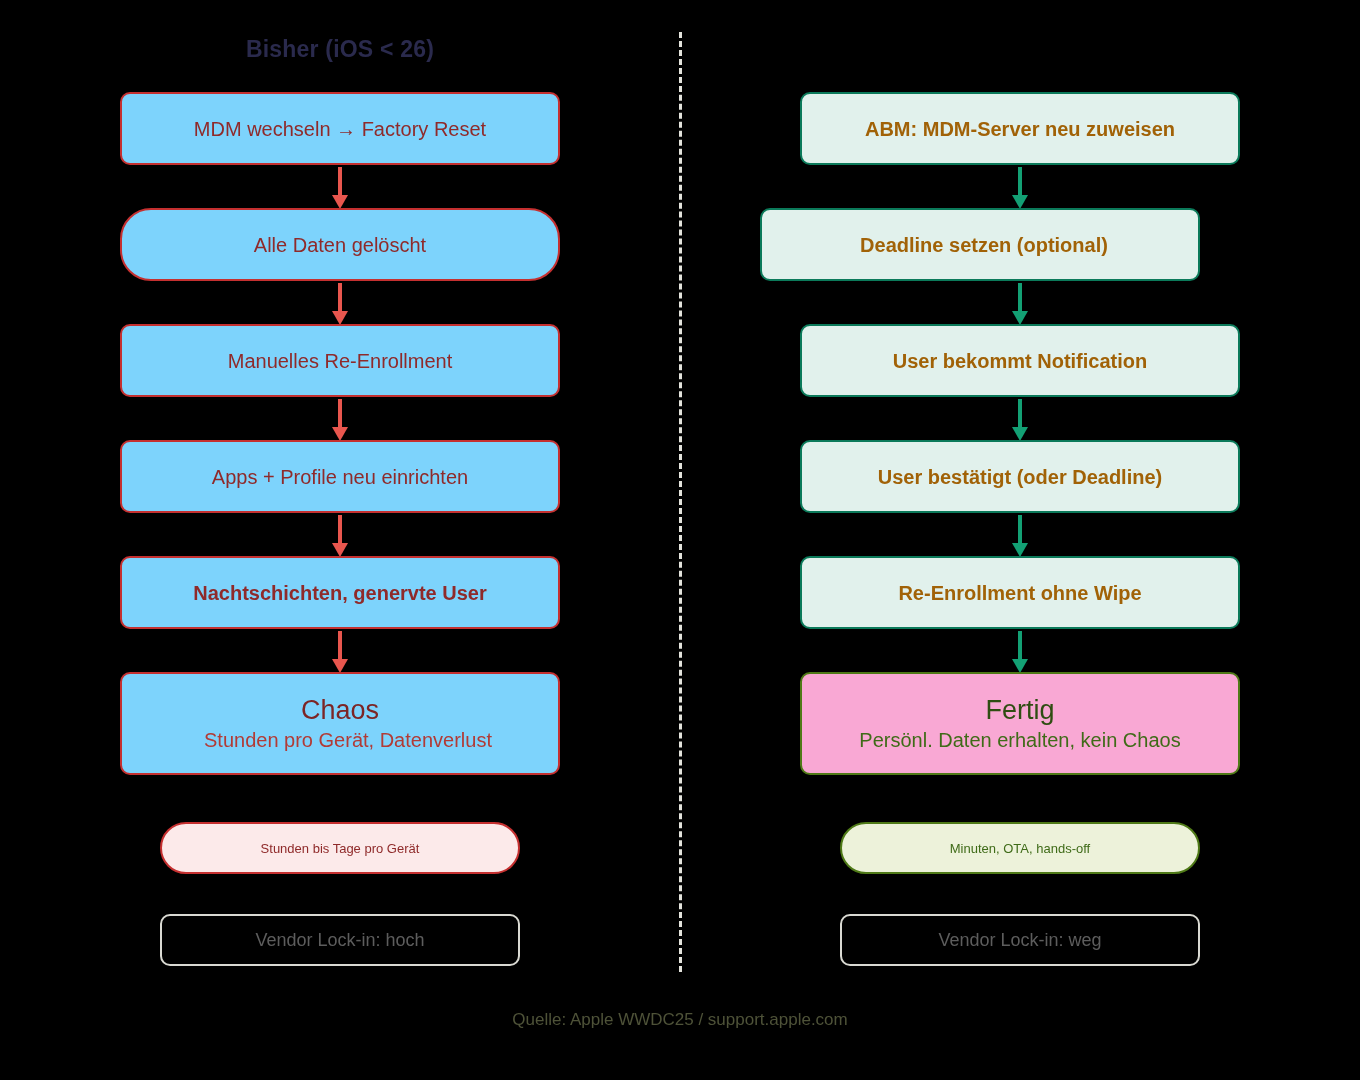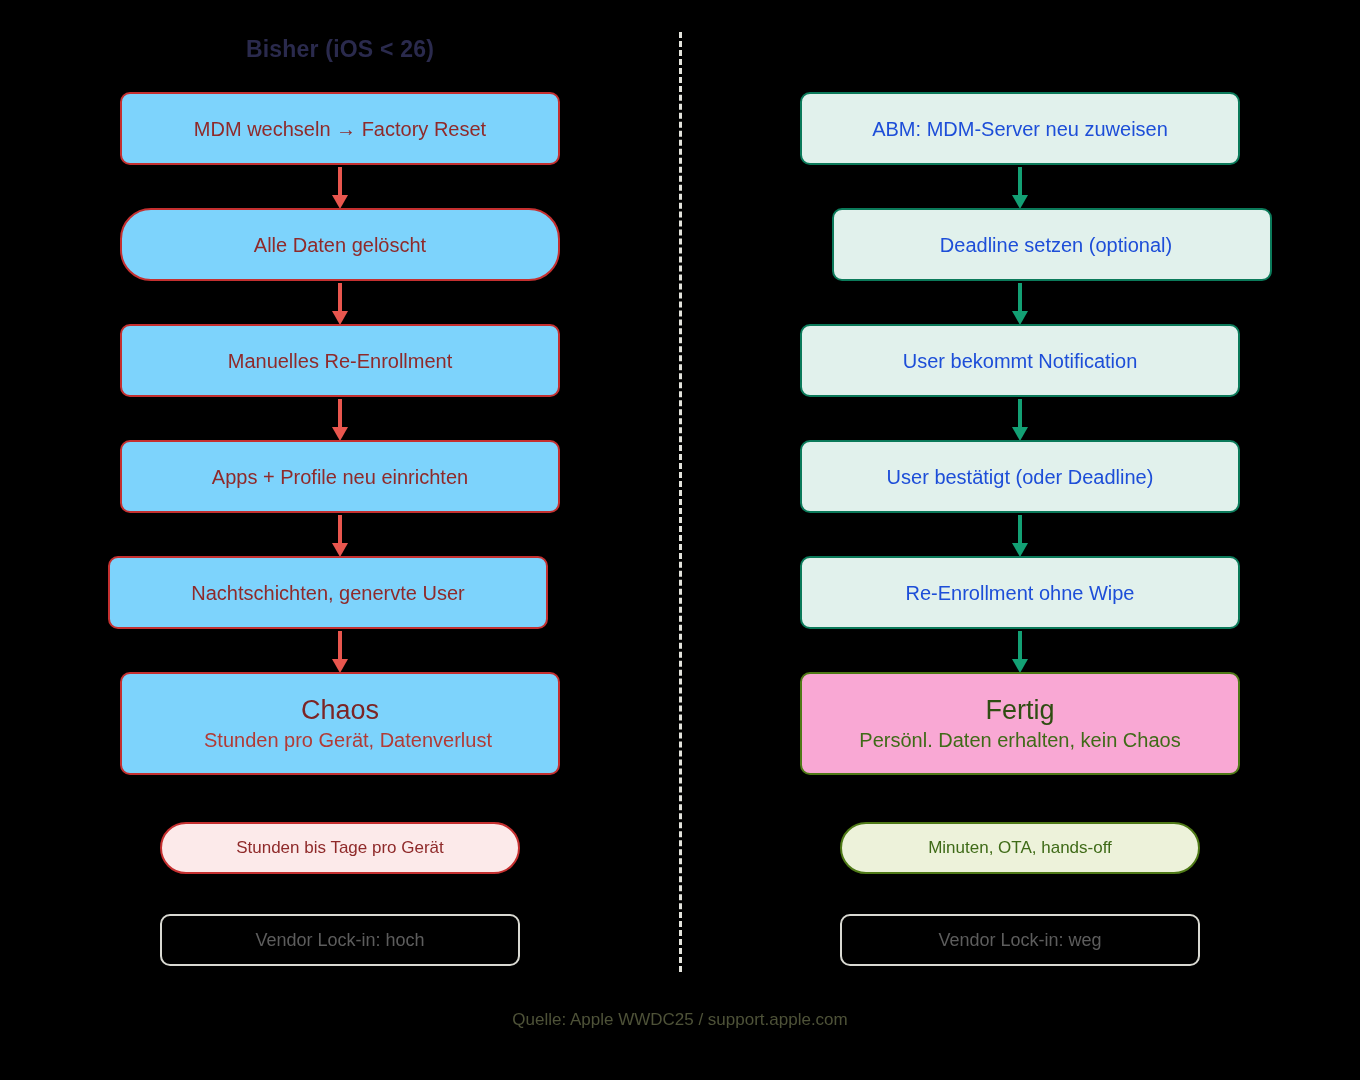--- a/index.html
+++ b/index.html
@@ -71,21 +71,21 @@
   .node.red {
     background: #7dd3fc;
     border-color: #c53030;
   }
   .node.red .node-label { color: #8f2a2a; }
 
   .node.green {
     background: #e1f1ec;
     border-color: #0b7a5a;
   }
-  .node.green .node-label { color: #1d4ed8; }
+  .node.green .node-label { color: #a16207; font-weight: bold; }
 
   
   .node.terminal {
     height: 103px;
     gap: 6px;
   }
   .node.terminal .node-title {
     font-size: 27px;
     line-height: 1.05;
   }
@@ -137,21 +137,21 @@
     position: absolute;
     width: 360px;
     height: 52px;
     box-sizing: border-box;
     border-radius: 26px;
     border-width: 2px;
     border-style: solid;
     display: flex;
     align-items: center;
     justify-content: center;
-    font-size: 17px;
+    font-size: 13px;
     text-align: center;
   }
   .pill.red {
     background: #fceaea;
     border-color: #c53030;
     color: #8f2a2a;
   }
   .pill.olive {
     background: #edf2da;
     border-color: #4f7a17;
@@ -220,21 +220,21 @@
   </div>
 
   <div class="node red" style="left:120px; top:440px;">
     <span class="node-label">Apps + Profile neu einrichten</span>
   </div>
   <div class="arrow red" style="left:330px; top:515px;">
     <div class="shaft"></div>
     <div class="head"></div>
   </div>
 
-  <div class="node red" style="left:108px; top:556px;">
+  <div class="node red" style="left:120px; top:556px;font-weight:bold;">
     <span class="node-label">Nachtschichten, genervte User</span>
   </div>
   <div class="arrow red" style="left:330px; top:631px;">
     <div class="shaft"></div>
     <div class="head"></div>
   </div>
 
   <div class="node terminal red" style="left:120px; top:672px;">
     <span class="node-title">Chaos</span>
     <span class="node-sub">Stunden pro Gerät, Datenverlust</span>
@@ -249,21 +249,21 @@
   </div>
 
   <div class="node green" style="left:800px; top:92px;">
     <span class="node-label">ABM: MDM-Server neu zuweisen</span>
   </div>
   <div class="arrow green" style="left:1010px; top:167px;">
     <div class="shaft"></div>
     <div class="head"></div>
   </div>
 
-  <div class="node green" style="left:832px; top:208px;padding-left:8px;">
+  <div class="node green" style="left:760px; top:208px;padding-left:8px;">
     <span class="node-label">Deadline setzen (optional)</span>
   </div>
   <div class="arrow green" style="left:1010px; top:283px;">
     <div class="shaft"></div>
     <div class="head"></div>
   </div>
 
   <div class="node green" style="left:800px; top:324px;">
     <span class="node-label">User bekommt Notification</span>
   </div>

